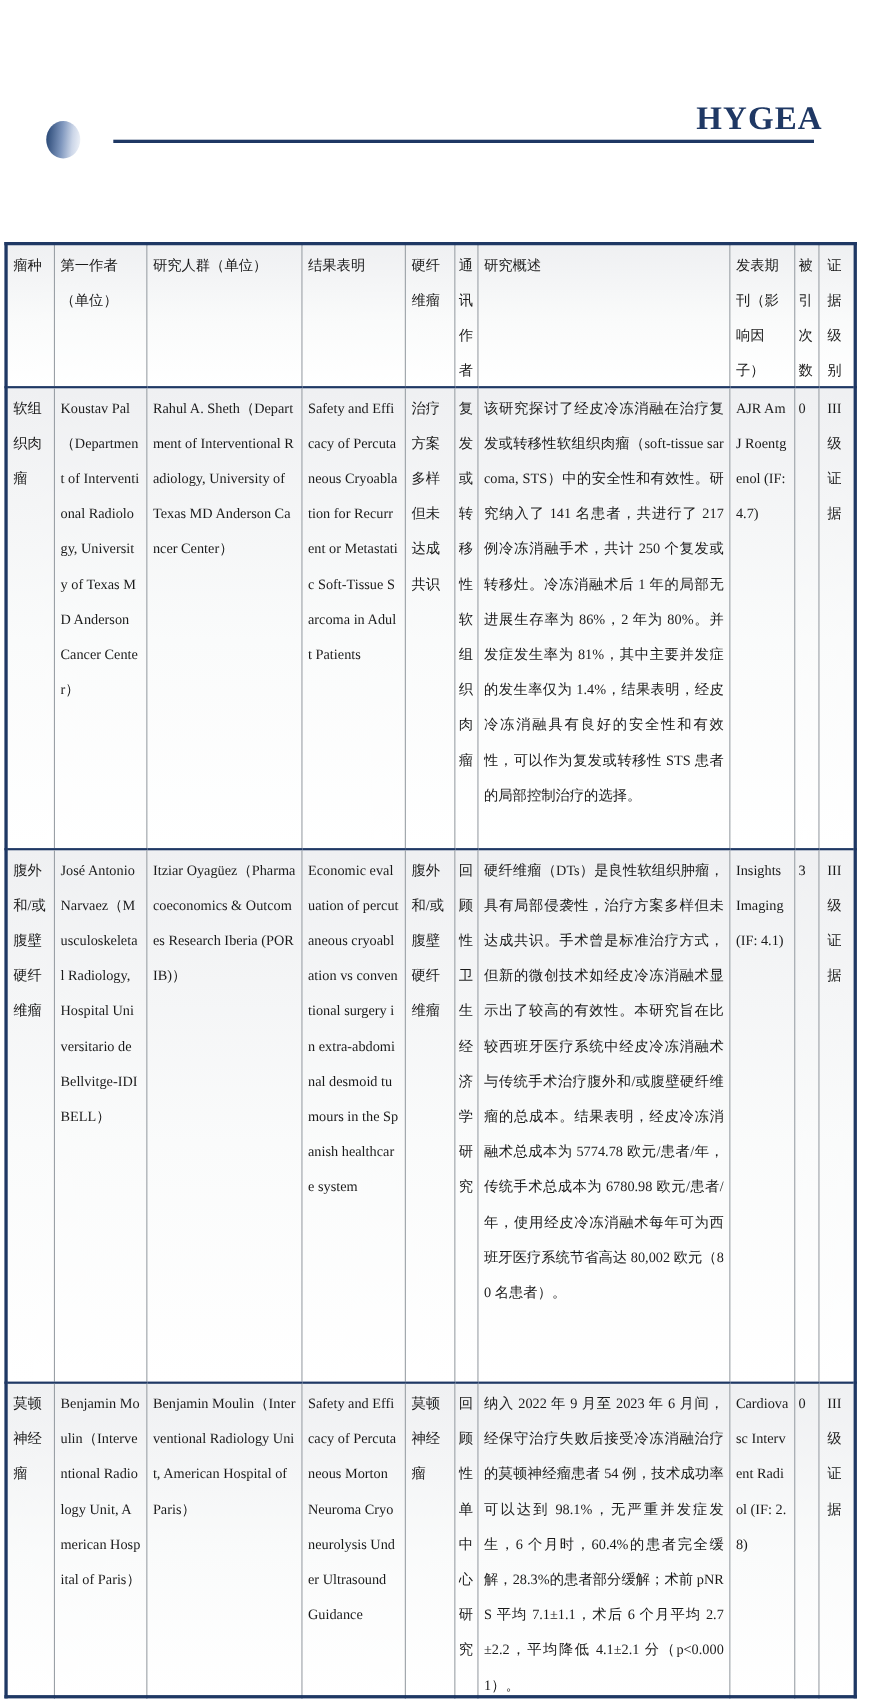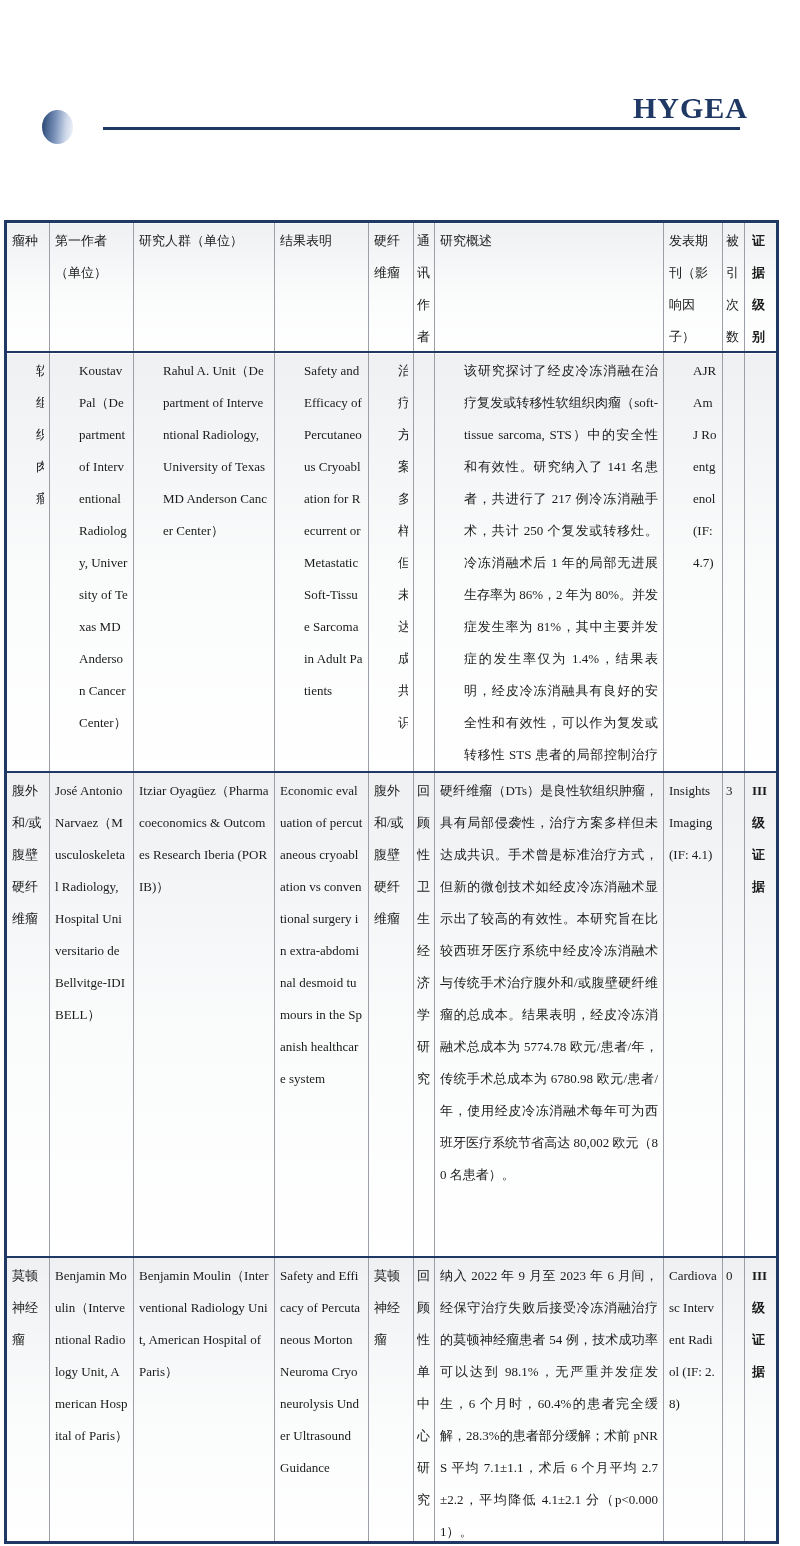--- a/index.html
+++ b/index.html
@@ -34,24 +34,24 @@
   }
   table{border:3px solid #1f3864;}
   td,th{
     vertical-align:top;text-align:left;font-weight:normal;
     padding:2px 5px;
     border-left:1px solid #9aa0a6;
     border-top:2px solid #1f3864;
     background:linear-gradient(180deg,#eff0f2 0%,#fafbfb 55%,#ffffff 100%);
   }
   td.cn,th.cn{padding:2px 3px;}
-  td.cv,th.cv{padding:2px 7px;font-weight:bold;}
+  td.cv,th.cv{padding:2px 7px;}
   .cw{overflow:hidden;word-break:break-all;white-space:pre-wrap;}
   tr.hd  .cw{height:124px;}
-  tr.r1  .cw{height:414px;margin-left:24px;}
+  tr.r1  .cw{height:414px;}
   tr.r2  .cw{height:479px;}
   tr.r3  .cw{height:279px;}
   td.summary .cw{text-align:justify;}
 </style>
 </head>
 <body>
 
 <div class="logo-dot"></div>
 <div class="header-rule"></div>
 <div class="brand">HYGEA</div>
@@ -105,21 +105,21 @@
   </tr>
 
   <tr class="r1">
     <td>
             <div class="cw">软组织肉瘤</div>
           </td>
     <td>
             <div class="cw">Koustav Pal（Department of Interventional Radiology, University of Texas MD Anderson Cancer Center）</div>
           </td>
     <td>
-            <div class="cw">Rahul A. Unit（Department of Interventional Radiology, University of Texas MD Anderson Cancer Center）</div>
+            <div class="cw">Rahul A. Sheth（Department of Interventional Radiology, University of Texas MD Anderson Cancer Center）</div>
           </td>
     <td>
             <div class="cw">Safety and Efficacy of Percutaneous Cryoablation for Recurrent or Metastatic Soft-Tissue Sarcoma in Adult Patients</div>
           </td>
     <td>
             <div class="cw">治疗方案多样但未达成共识</div>
           </td>
     <td class="cn">
             <div class="cw">复发或转移性软组织肉瘤</div>
           </td>

